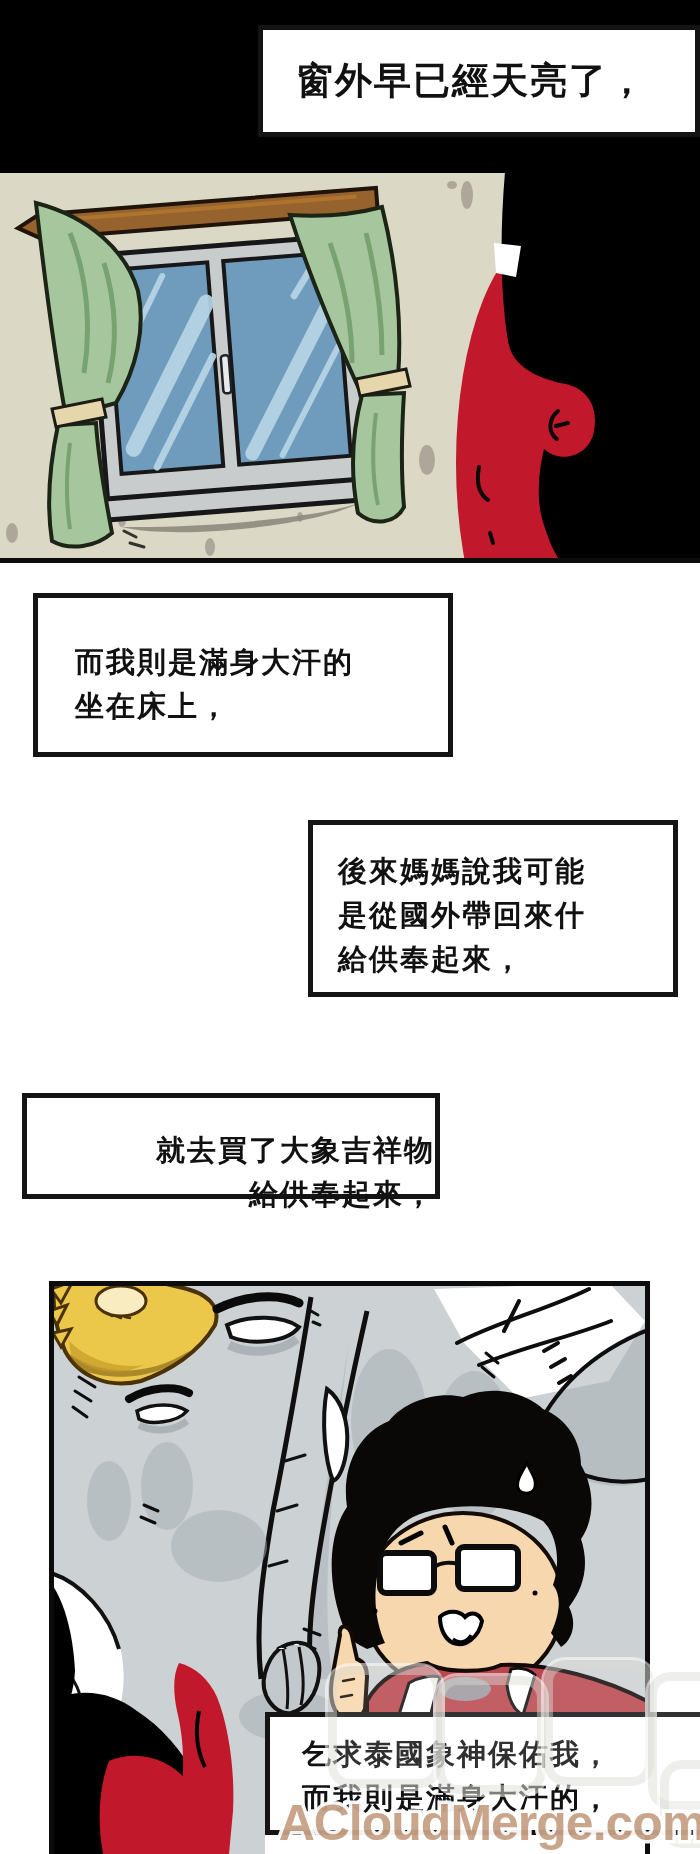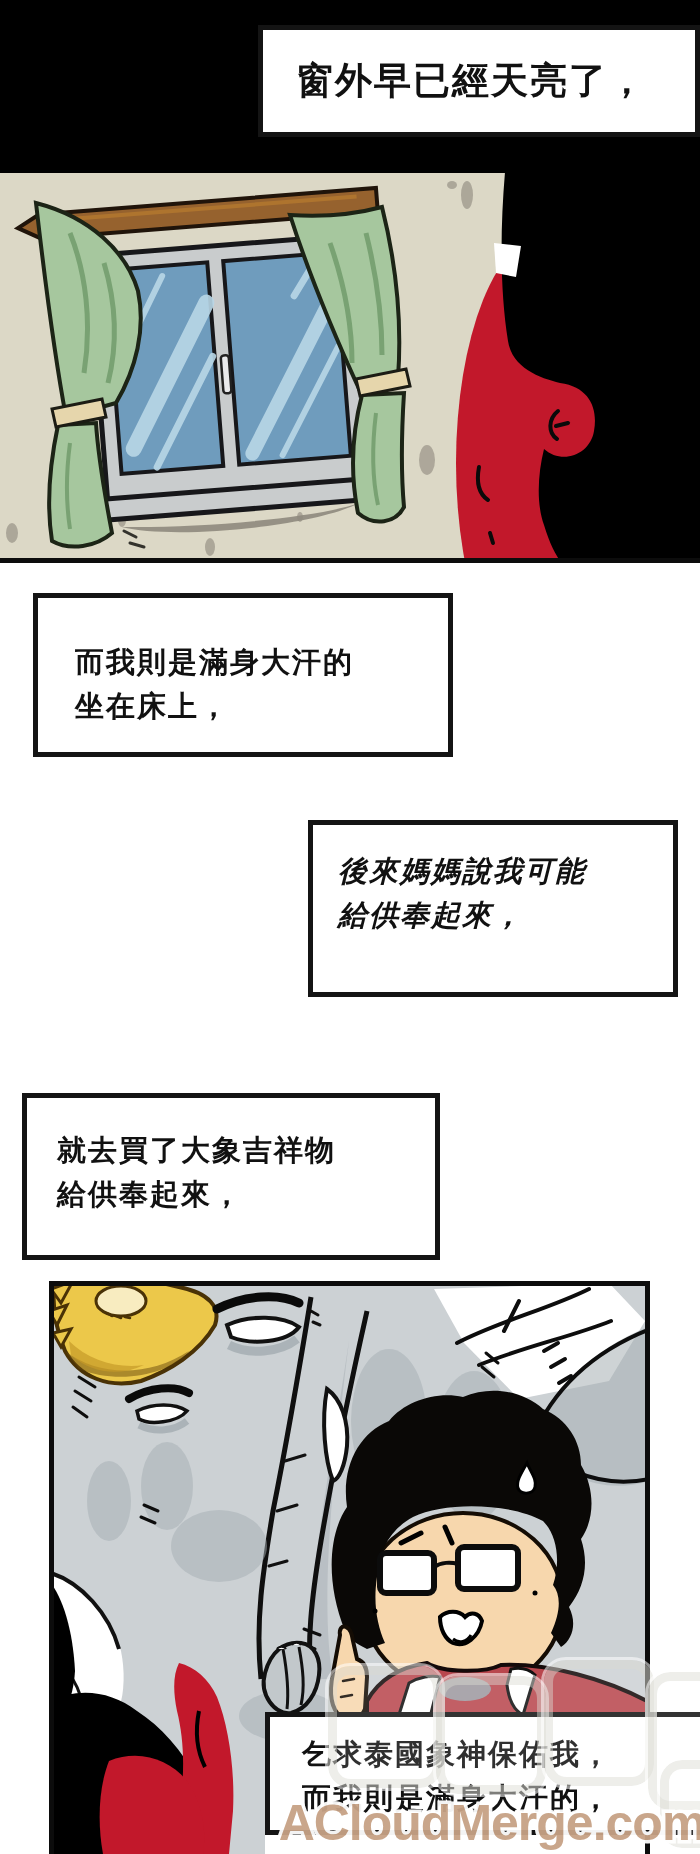--- a/index.html
+++ b/index.html
@@ -124,27 +124,28 @@
   </svg>
 
   <div class="abs nbox" style="left:33px;top:593px;width:420px;height:164px;">
     <div class="txt fs34" style="padding:42px 0 0 37px;">
       <span class="line">而我則是滿身大汗的</span>
       <span class="line">坐在床上，</span>
     </div>
   </div>
 
   <div class="abs nbox" style="left:308px;top:820px;width:370px;height:177px;">
-    <div class="txt fs34" style="padding:24px 0 0 25px;font-style:italic;">
+    <div class="txt fs34" style="padding:24px 0 0 25px;">
       <span class="line">後來媽媽說我可能</span>
+      <span class="line">是從國外帶回來什</span>
       <span class="line">給供奉起來，</span>
     </div>
   </div>
 
-  <div class="abs nbox" style="left:22px;top:1093px;width:418px;height:167px;">
+  <div class="abs nbox" style="left:22px;top:1093px;width:418px;height:106px;text-align:right;">
     <div class="txt fs34" style="padding:30px 0 0 30px;">
       <span class="line">就去買了大象吉祥物</span>
       <span class="line">給供奉起來，</span>
     </div>
   </div>
 
   <svg class="abs panel" style="left:49px;top:1281px;" width="601" height="573" viewBox="0 0 601 573">
     <rect x="0" y="0" width="601" height="573" style="fill:var(--eleGray)"></rect>
 
     <polygon points="385,8 560,2 596,40 560,100 470,118 415,62" fill="#ffffff"></polygon>

